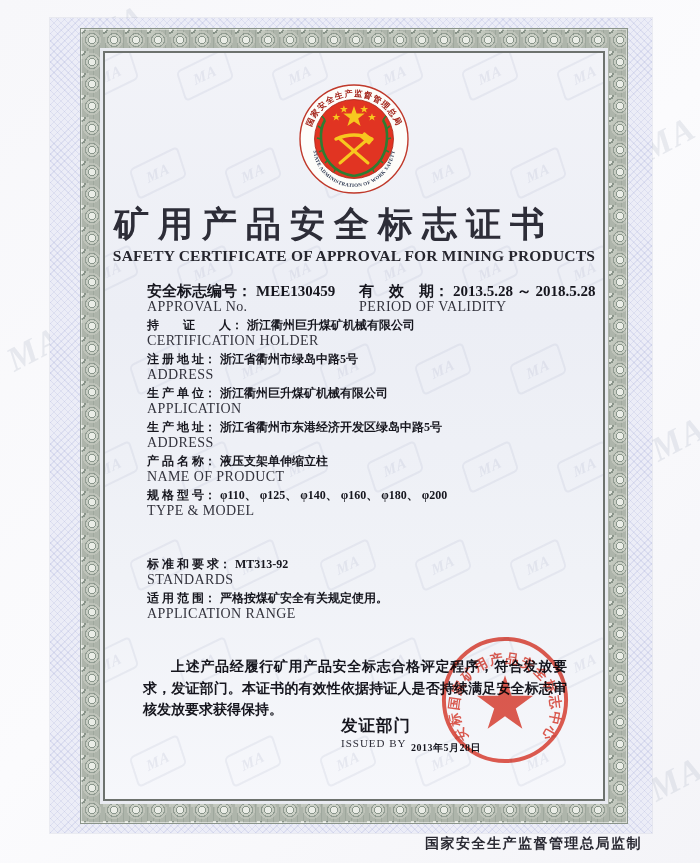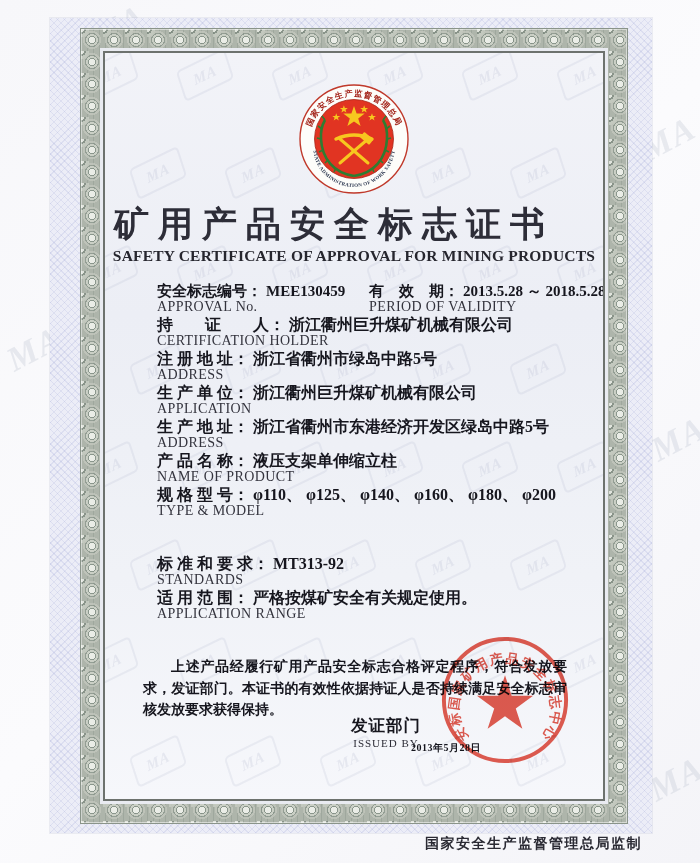--- a/index.html
+++ b/index.html
@@ -76,44 +76,44 @@
     text-align:left;font-weight:bold;
     font-size:35px;letter-spacing:9px;
     color:#2d2d38;white-space:nowrap;text-indent:9px;
   }
   .title-en{
     position:absolute;top:194px;left:0;right:0;
     text-align:center;font-weight:bold;
     font-size:15.5px;color:#26262e;letter-spacing:.2px;
   }
   
-  .fields{position:absolute;left:52px;right:14px;top:228px;}
+  .fields{position:absolute;left:42px;right:14px;top:228px;}
   .frow{margin-bottom:3px;min-height:31px;}
   .frow .zh{
-    display:block;font-weight:bold;font-size:16px;color:#16161e;
+    display:block;font-weight:bold;font-size:12px;color:#16161e;
     line-height:20px;white-space:nowrap;
   }
   .frow .zh .val{margin-left:4px;}
   .frow .en{
     display:block;font-size:14px;color:#33333d;
     letter-spacing:.4px;line-height:11px;
   }
   .frow-flex{display:flex;}
   .frow-flex .fgroup{flex:0 0 auto;}
   .frow-flex .fgroup.left{width:212px;}
   .frow-flex .fgroup .zh{font-size:15px;}
   .gap{height:35px;}
   
   .statement{
     position:absolute;left:38px;top:603px;width:424px;
     font-weight:bold;font-size:14px;color:#16161e;
     line-height:1.55;text-indent:2em;text-align:justify;
   }
   .issuer{
-    position:absolute;left:236px;top:662px;width:90px;text-align:center;
+    position:absolute;left:236px;top:662px;width:90px;text-align:left;
   }
   .issuer .zh{font-weight:bold;font-size:16.5px;color:#16161e;letter-spacing:1px;}
   .issuer .en{font-size:11px;color:#2c2c36;letter-spacing:1px;}
   .issue-date{
     position:absolute;left:306px;top:688px;
     font-weight:bold;font-size:10px;color:#16161e;letter-spacing:.5px;
   }
   
   .seal{
     position:absolute;left:438px;top:633px;z-index:5;

